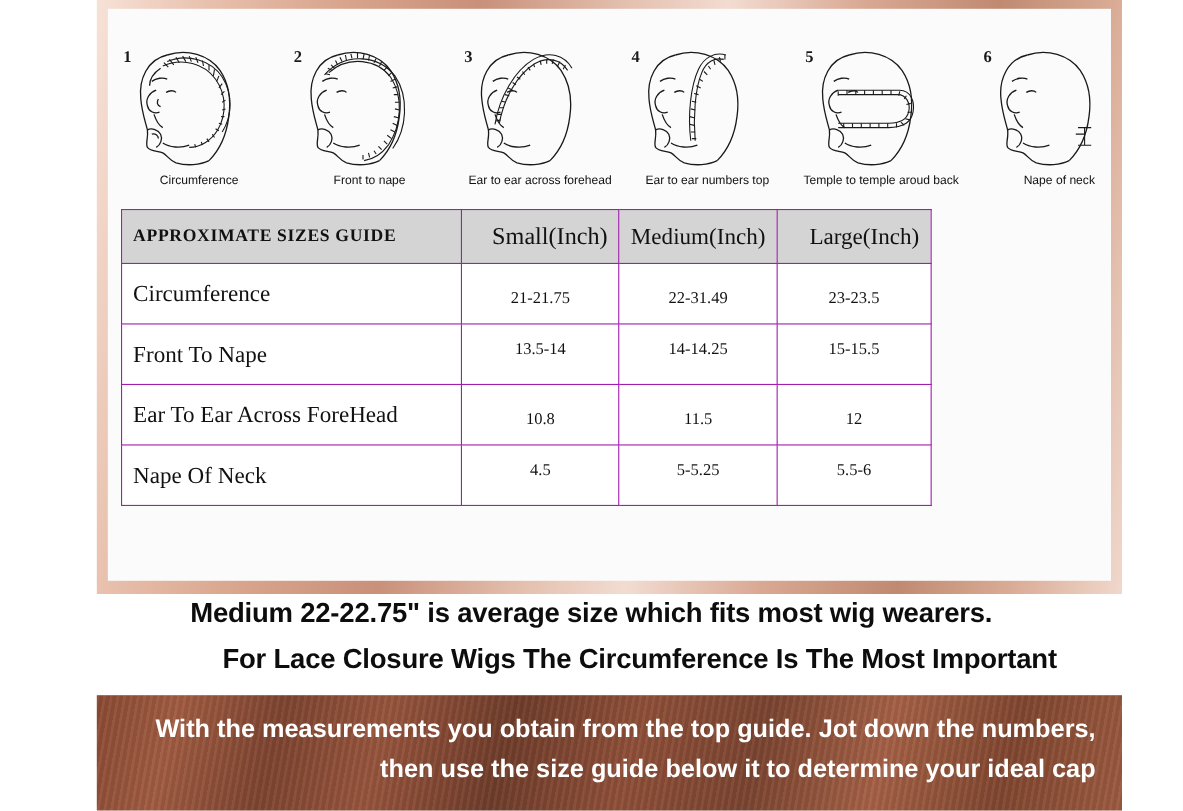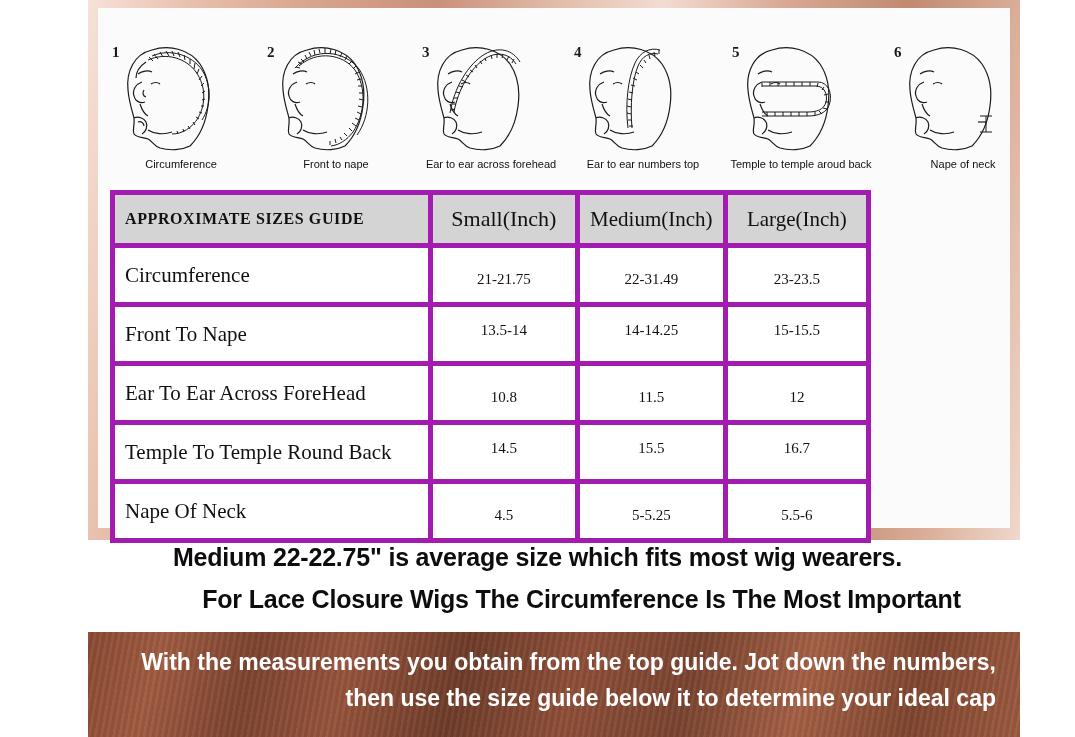--- a/index.html
+++ b/index.html
@@ -82,42 +82,42 @@
   .size-table {
     position: absolute;
     left: 12px;
     top: 182px;
     right: 12px;
     border-collapse: collapse;
     table-layout: fixed;
     background: #fff;
   }
   .size-table td, .size-table th {
-    border: 5px solid #a21caf;
+    border: 1px solid #a21caf;
     padding: 4px 10px;
     vertical-align: middle;
     color: #111;
     background: #fff;
   }
   .size-table thead th {
     background: #d4d4d4;
     height: 40px;
   }
   .th-first {
     font-family: "Liberation Serif", serif;
     font-size: 16px;
     font-weight: 700;
     letter-spacing: 0.6px;
     text-align: left;
   }
   .th-size {
     font-family: "Liberation Serif", serif;
     font-weight: 400;
     font-size: 21px;
-    text-align: center;
+    text-align: right;
   }
   .th-size.small-cap { font-size: 22px; }
   .row-label {
     font-family: "Liberation Serif", serif;
     font-size: 21px;
     text-align: left;
     height: 46px;
   }
   .cell-val {
     font-family: "Liberation Serif", serif;
@@ -354,26 +354,20 @@
           <td class="cell-val">14-14.25</td>
           <td class="cell-val">15-15.5</td>
         </tr>
         <tr>
           <td class="row-label">Ear To Ear Across ForeHead</td>
           <td class="cell-val">10.8</td>
           <td class="cell-val">11.5</td>
           <td class="cell-val">12</td>
         </tr>
         <tr>
-          <td class="row-label">Temple To Temple Round Back</td>
-          <td class="cell-val">14.5</td>
-          <td class="cell-val">15.5</td>
-          <td class="cell-val">16.7</td>
-        </tr>
-        <tr>
           <td class="row-label">Nape Of Neck</td>
           <td class="cell-val">4.5</td>
           <td class="cell-val">5-5.25</td>
           <td class="cell-val">5.5-6</td>
         </tr>
       </tbody>
     </table>
 
   </div>
 </div>

